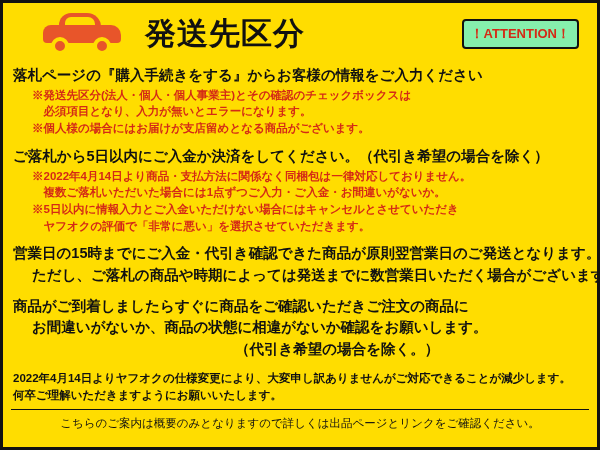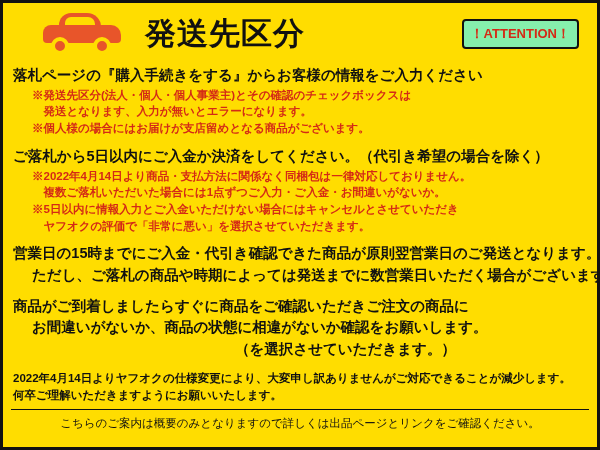--- a/index.html
+++ b/index.html
@@ -177,41 +177,41 @@
     </div>
     <div class="header-title">発送先区分</div>
     <div class="attention">！ATTENTION！</div>
   </div>
 
   <div class="content">
 
     <div class="item">
       <span class="line main-line">落札ページの『購入手続きをする』からお客様の情報をご入力ください</span>
       <span class="line sub-line indent1">※発送先区分(法人・個人・個人事業主)とその確認のチェックボックスは</span>
-      <span class="line sub-line indent1">　発送となります、入力が無いとエラーになります。</span>
+      <span class="line sub-line indent1">　必須項目となり、入力が無いとエラーになります。</span>
       <span class="line sub-line indent1">※個人様の場合にはお届けが支店留めとなる商品がございます。</span>
     </div>
 
     <div class="item">
       <span class="line main-line">ご落札から5日以内にご入金か決済をしてください。（代引き希望の場合を除く）</span>
       <span class="line sub-line indent1">※2022年4月14日より商品・支払方法に関係なく同梱包は一律対応しておりません。</span>
       <span class="line sub-line indent1">　複数ご落札いただいた場合には1点ずつご入力・ご入金・お間違いがないか。</span>
       <span class="line sub-line indent1">※5日以内に情報入力とご入金いただけない場合にはキャンセルとさせていただき</span>
       <span class="line sub-line indent1">　ヤフオクの評価で「非常に悪い」を選択させていただきます。</span>
     </div>
 
     <div class="item">
       <span class="line main-line">営業日の15時までにご入金・代引き確認できた商品が原則翌営業日のご発送となります。</span>
       <span class="line main-line indent1">ただし、ご落札の商品や時期によっては発送までに数営業日いただく場合がございます。</span>
     </div>
 
     <div class="item">
       <span class="line main-line">商品がご到着しましたらすぐに商品をご確認いただきご注文の商品に</span>
       <span class="line main-line indent1">お間違いがないか、商品の状態に相違がないか確認をお願いします。</span>
-      <span class="line main-line indent1">　　　　　　　　　　　　　　（を選択させていただきます。）</span>
+      <span class="line main-line indent1">　　　　　　　　　　　　　　（代引き希望の場合を除く。）</span>
     </div>
 
   </div>
 
   <div class="footer">
     <div class="footer-line">2022年4月14日よりヤフオクの仕様変更により、大変申し訳ありませんがご対応できることが減少します。</div>
     <div class="footer-line">何卒ご理解いただきますようにお願いいたします。</div>
   </div>
 
   <div class="divider"></div>

